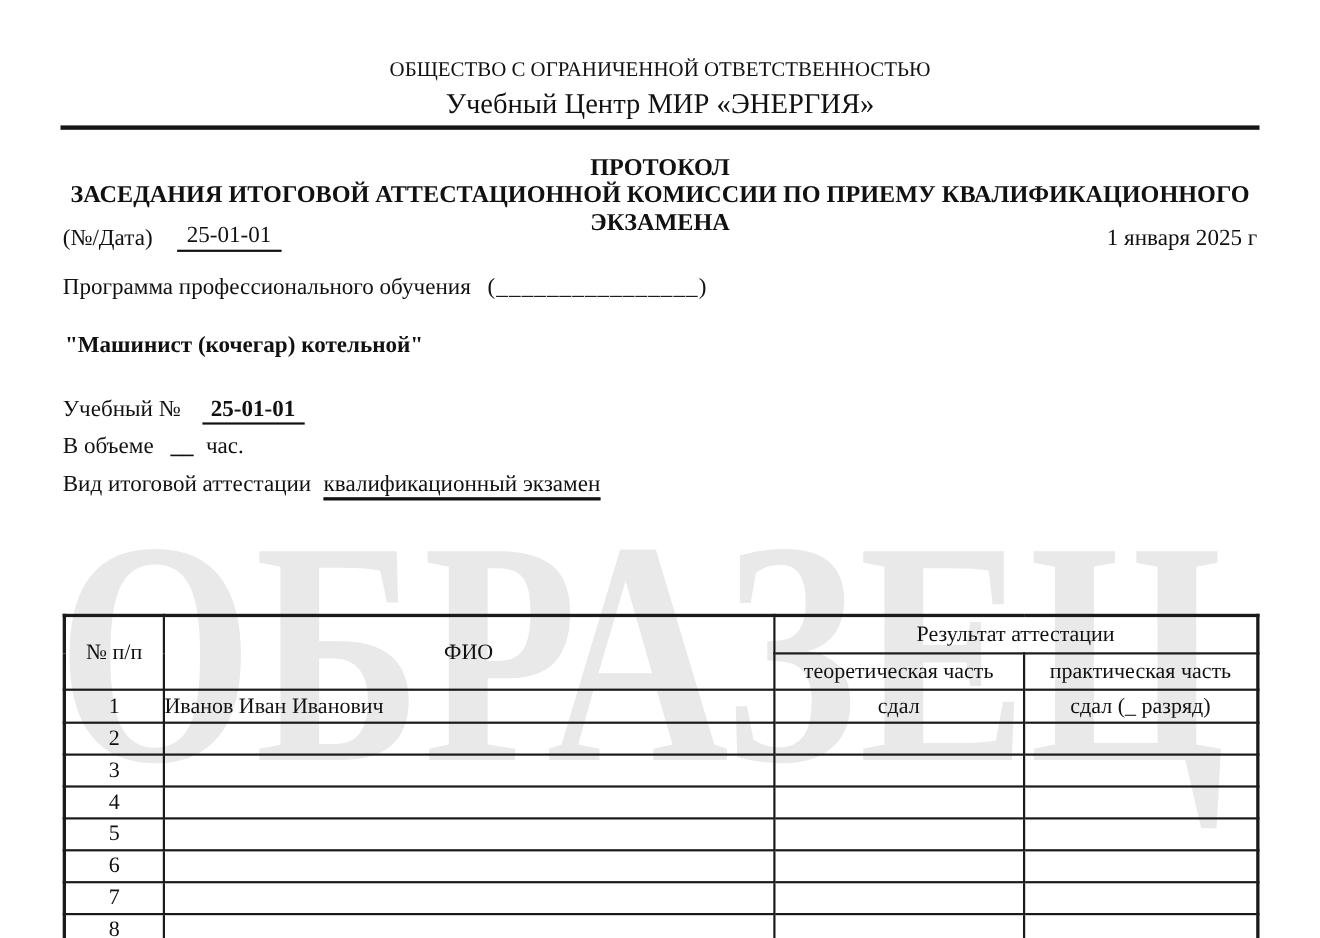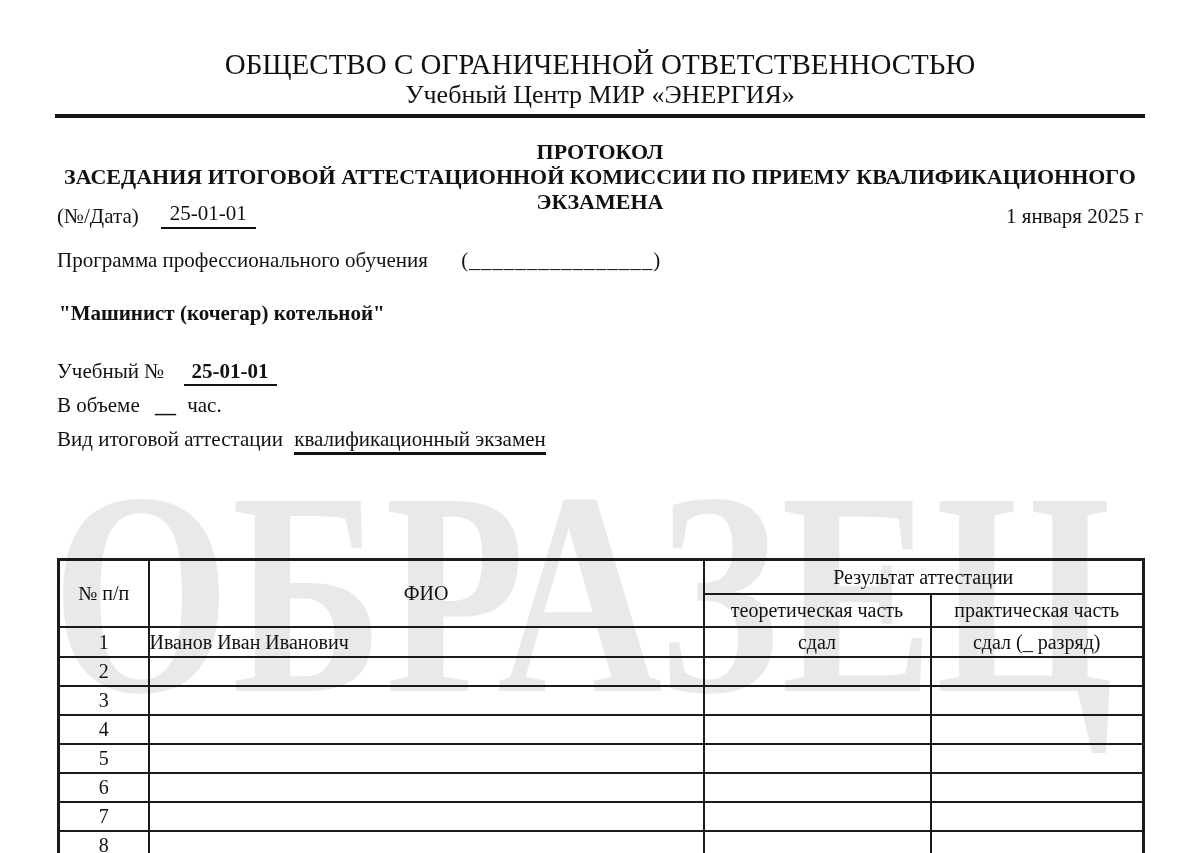--- a/index.html
+++ b/index.html
@@ -37,21 +37,21 @@
   }
   
   .org-block {
     position: absolute;
     top: 48px;
     left: 57px;
     width: 1086px;
     text-align: center;
     z-index: 1;
   }
-  .org-line1 { font-size: 29px; line-height: 32px; }
+  .org-line1 { font-size: 19px; line-height: 32px; }
   .org-line2 { font-size: 26px; line-height: 30px; }
   .rule {
     position: absolute;
     top: 114px;
     left: 55px;
     width: 1090px;
     height: 4px;
     background: #161616;
     z-index: 1;
   }
@@ -78,21 +78,21 @@
     z-index: 1;
   }
   .meta-row { top: 200px; display: flex; align-items: flex-end; font-weight: normal; }
   .doc-number-value {
     margin-left: 22px;
     padding: 0 9px 1px;
     border-bottom: 2px solid #111;
   }
   .doc-date { margin-left: auto; }
   .program-row { top: 247px; }
-  .program-blank { margin-left: 28px; letter-spacing: 1px; }
+  .program-blank { margin-left: 10px; letter-spacing: 1px; }
   .profession-row { top: 300px; font-weight: bold; left: 59px; }
   .group-row { top: 358px; }
   .group-number {
     font-weight: bold;
     margin-left: 14px;
     padding: 0 8px 1px;
     border-bottom: 2px solid #111;
   }
   .volume-row { top: 392px; }
   .volume-blank { font-weight: bold; margin: 0 6px 0 10px; }

